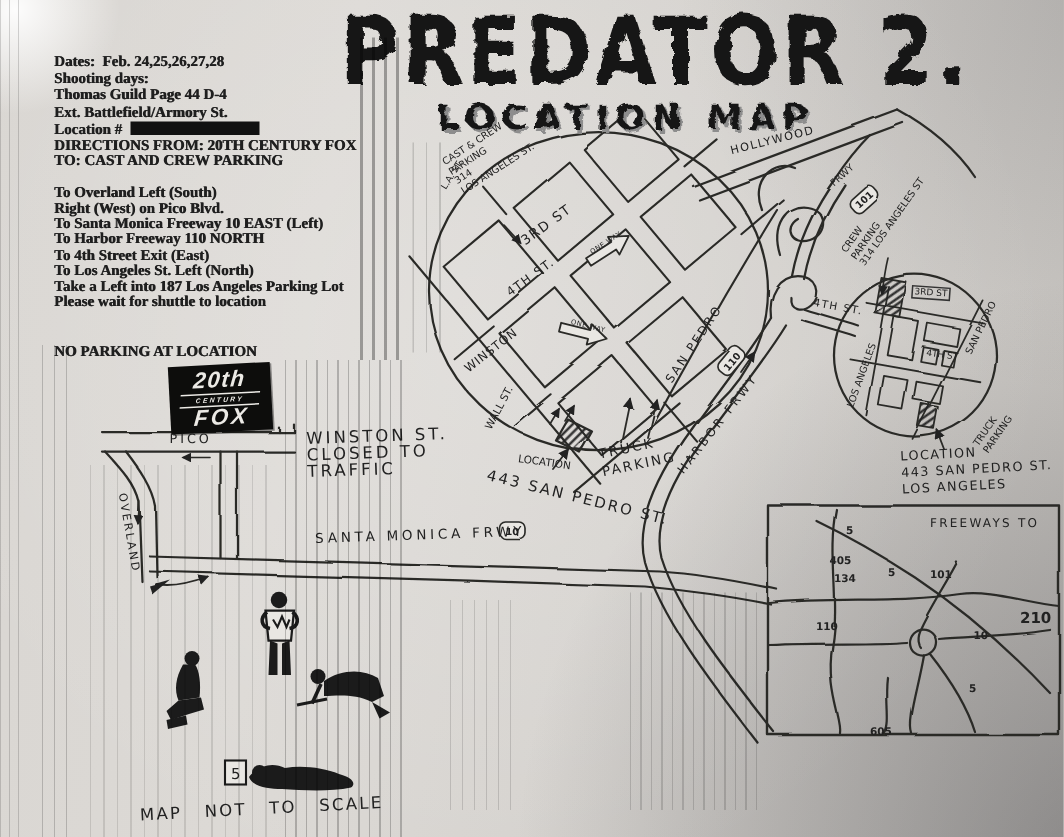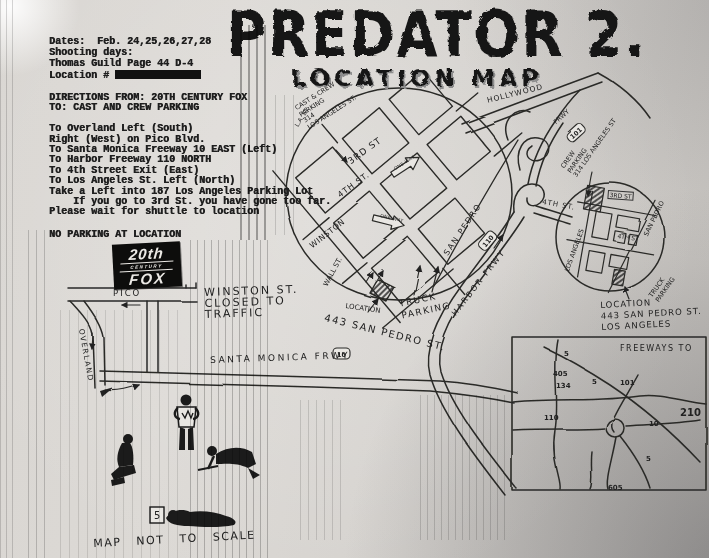--- a/index.html
+++ b/index.html
@@ -6,22 +6,22 @@
   .page{position:relative;width:709px;height:558px;overflow:hidden;
         background:#d6d3cf;font-family:"Liberation Sans",sans-serif;}
   .paper{position:absolute;inset:0;pointer-events:none;
     background:
       radial-gradient(circle at 10px 6px, rgba(255,255,255,.95) 0, rgba(255,255,255,0) 70px),
       radial-gradient(circle at 104% 104%, rgba(35,35,40,.38), rgba(35,35,40,0) 42%),
       radial-gradient(circle at 103% -3%, rgba(60,60,65,.18), rgba(60,60,65,0) 30%),
       radial-gradient(circle at 45% 40%, rgba(255,255,255,.22), rgba(255,255,255,0) 75%),
       linear-gradient(100deg,#d9d6d2,#dcd9d5 30%,#d4d1cd 62%,#c7c4c0);}
   .streak{position:absolute;pointer-events:none;mix-blend-mode:multiply;}
-  .tw{font-family:Liberation Mono, monospace;font-size:10px;
-      font-weight:bold;color:#1f1f1f;white-space:pre;text-shadow:.4px 0 0 #1f1f1f;margin-left:13px;}
+  .tw{font-family:Liberation Serif, serif;font-size:10px;
+      font-weight:bold;color:#1f1f1f;white-space:pre;text-shadow:.4px 0 0 #1f1f1f;}
   .twblock{position:absolute;left:36px;}
   .twblock .tw{line-height:10.4px;min-height:10.4px;}
   .hdr .tw{line-height:11.2px;}
   .redact{display:inline-block;width:86px;height:9px;background:#111;vertical-align:-1px;margin-left:6px;}
   .hand{position:absolute;font-family:"DejaVu Sans",sans-serif;color:#222;
         white-space:nowrap;transform-origin:0 0;font-weight:500;}
   .note .ln{font-family:"DejaVu Sans",sans-serif;color:#222;white-space:nowrap;}
   .note{position:absolute;transform-origin:0 0;}
   .oneway{font-size:4.5px;letter-spacing:.4px;}
   .fox{position:absolute;left:113px;top:243px;width:68px;height:45px;background:#0d0d0c;
@@ -215,35 +215,35 @@
       <text x="2" y="45" font-weight="bold" font-size="50" letter-spacing="2" fill="#141414" textLength="420" lengthAdjust="spacingAndGlyphs" transform="scale(1,1.25)" font-family="Liberation Sans, sans-serif">PREDATOR 2.</text>
       <text x="68" y="88" font-weight="bold" font-size="23" letter-spacing="4" fill="#8d8d8d" textLength="252" lengthAdjust="spacingAndGlyphs" font-family="Liberation Sans, sans-serif">LOCATION MAP</text>
       <text x="66" y="86" font-weight="bold" font-size="23" letter-spacing="4" fill="#161616" textLength="252" lengthAdjust="spacingAndGlyphs" font-family="Liberation Sans, sans-serif">LOCATION MAP</text>
     </g>
   </svg>
 
   <div class="twblock hdr" style="top:36px;">
     <div class="tw">Dates:  Feb. 24,25,26,27,28</div>
     <div class="tw">Shooting days:</div>
     <div class="tw">Thomas Guild Page 44 D-4</div>
+    <div class="tw">Ext. Battlefield/Armory St.</div>
     <div class="tw"><span>Location #</span><span class="redact"></span></div>
   </div>
 
   <div class="twblock" style="top:93px;">
     <div class="tw">DIRECTIONS FROM: 20TH CENTURY FOX</div>
     <div class="tw">TO: CAST AND CREW PARKING</div>
     <div class="tw"></div>
     <div class="tw">To Overland Left (South)</div>
     <div class="tw">Right (West) on Pico Blvd.</div>
     <div class="tw">To Santa Monica Freeway 10 EAST (Left)</div>
     <div class="tw">To Harbor Freeway 110 NORTH</div>
     <div class="tw">To 4th Street Exit (East)</div>
     <div class="tw">To Los Angeles St. Left (North)</div>
     <div class="tw">Take a Left into 187 Los Angeles Parking Lot</div>
-    <div class="tw">    If you go to 3rd St. you have gone too far.</div>
     <div class="tw">Please wait for shuttle to location</div>
   </div>
   <div class="tw" style="position:absolute;left:36px;top:229px;">NO PARKING AT LOCATION</div>
 
   <div class="fox">
     <span class="fox-20">20th</span>
     <span class="fox-century">CENTURY</span>
     <span class="fox-fox">FOX</span>
   </div>
 
@@ -307,21 +307,21 @@
   <span class="hand" style="left:620px;top:344px;font-size:8px;letter-spacing:1.5px;">FREEWAYS TO</span>
   <span class="hand" style="left:553px;top:370px;font-size:7px;font-weight:bold;">405</span>
   <span class="hand" style="left:564px;top:350px;font-size:7px;font-weight:bold;">5</span>
   <span class="hand" style="left:556px;top:382px;font-size:7px;font-weight:bold;">134</span>
   <span class="hand" style="left:592px;top:378px;font-size:7px;font-weight:bold;">5</span>
   <span class="hand" style="left:620px;top:379px;font-size:7px;font-weight:bold;">101</span>
   <span class="hand" style="left:680px;top:407px;font-size:10px;font-weight:bold;">210</span>
   <span class="hand" style="left:544px;top:414px;font-size:7px;font-weight:bold;">110</span>
   <span class="hand" style="left:649px;top:420px;font-size:7px;font-weight:bold;">10</span>
   <span class="hand" style="left:646px;top:455px;font-size:7px;font-weight:bold;">5</span>
-  <span class="hand" style="left:608px;top:484px;font-size:7px;font-weight:bold;">605</span>
+  <span class="hand" style="left:580px;top:484px;font-size:7px;font-weight:bold;">605</span>
 
   <span class="hand scale-note" style="left:93px;top:537px;transform:rotate(-3deg);">MAP NOT TO SCALE</span>
 
   <div class="streak" style="left:0;top:0;width:18px;height:558px;opacity:.22;background:repeating-linear-gradient(90deg,rgba(25,25,25,.8) 0 1px,transparent 1px 6px);"></div>
   <div class="streak" style="left:240px;top:25px;width:30px;height:215px;opacity:.38;background:repeating-linear-gradient(90deg,rgba(20,20,20,.9) 0 2px,transparent 2px 8px);"></div>
   <div class="streak" style="left:190px;top:240px;width:78px;height:318px;opacity:.28;background:repeating-linear-gradient(90deg,rgba(20,20,20,.85) 0 1px,transparent 1px 7px);"></div>
   <div class="streak" style="left:28px;top:230px;width:22px;height:328px;opacity:.25;background:repeating-linear-gradient(90deg,rgba(20,20,20,.8) 0 1px,transparent 1px 8px);"></div>
   <div class="streak" style="left:60px;top:310px;width:120px;height:248px;opacity:.15;background:repeating-linear-gradient(90deg,rgba(20,20,20,.8) 0 1px,transparent 1px 9px);"></div>
   <div class="streak" style="left:300px;top:400px;width:45px;height:140px;opacity:.18;background:repeating-linear-gradient(90deg,rgba(20,20,20,.8) 0 1px,transparent 1px 8px);"></div>
   <div class="streak" style="left:420px;top:395px;width:85px;height:145px;opacity:.2;background:repeating-linear-gradient(90deg,rgba(20,20,20,.8) 0 1px,transparent 1px 7px);"></div>

